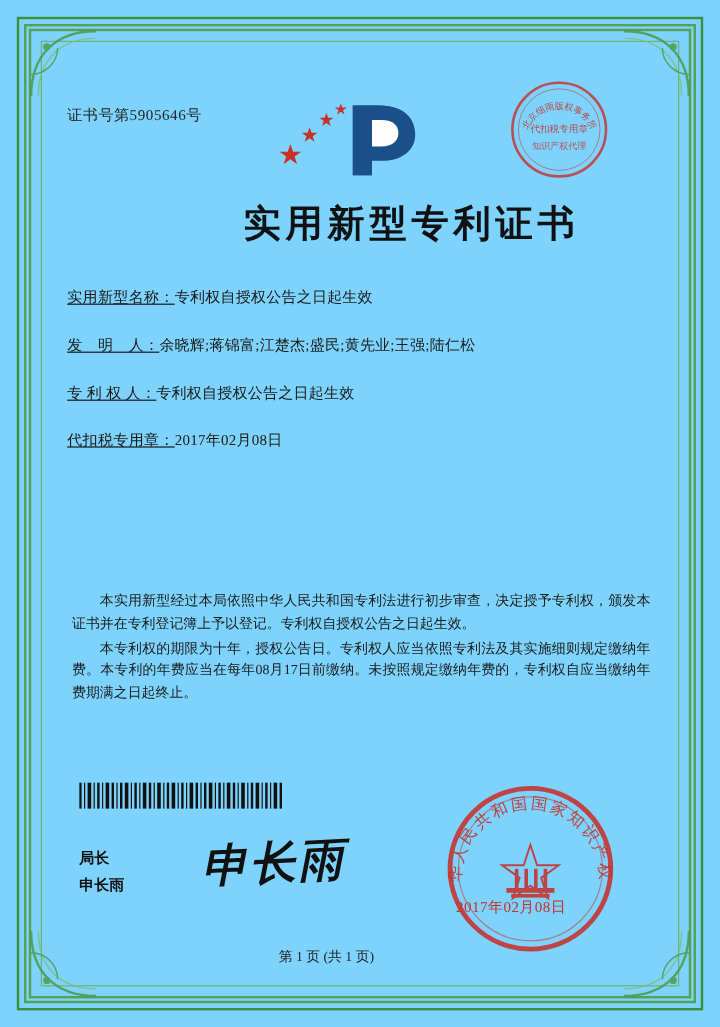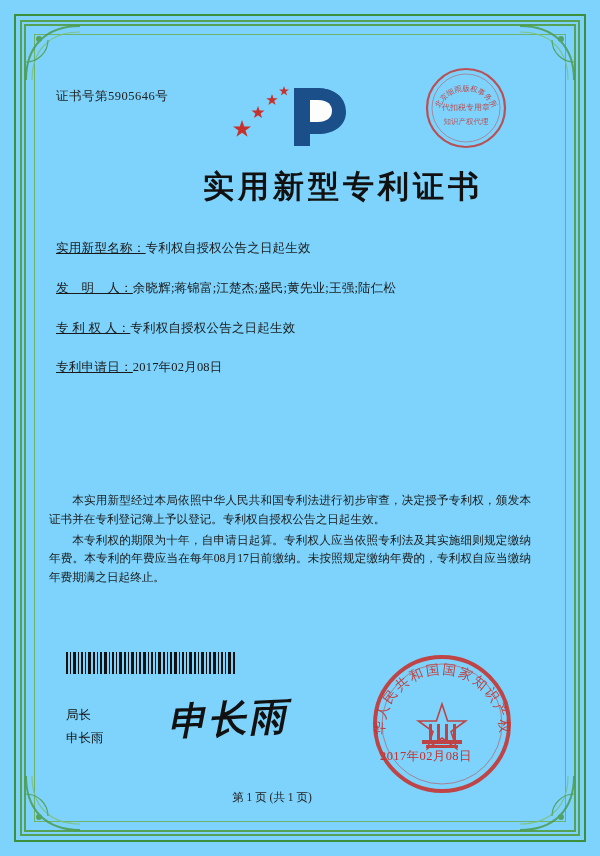--- a/index.html
+++ b/index.html
@@ -110,21 +110,21 @@
     text-decoration: underline;
   }
   .field-value {
     display: inline;
     letter-spacing: .2px;
   }
 
   
   .body-text {
     position: absolute;
-    left: 49px; top: 492px;
+    left: 60px; top: 492px;
     width: 482px;
     font-size: 11.6px;
     line-height: 1.62;
     color: #1b1b1b;
     text-align: justify;
     font-family: Liberation Serif, serif;
   }
   .body-text p {
     margin: 0 0 2px 0;
     text-indent: 2em;
@@ -137,20 +137,21 @@
     width: 172px; height: 22px;
   }
 
   
   .sig-labels {
     position: absolute;
     left: 66px; top: 704px;
     font-size: 12.5px;
     line-height: 1.85;
     color: #111;
+    font-weight: bold;
   }
   .sig-script {
     position: absolute;
     left: 168px; top: 694px;
     font-family: "Liberation Serif", serif;
     font-size: 38px;
     font-weight: bold;
     font-style: italic;
     color: #111;
     letter-spacing: 2px;
@@ -260,27 +261,27 @@
     <div class="field-row">
       <span class="field-label">实用新型名称：</span><span class="field-value">专利权自授权公告之日起生效</span>
     </div>
     <div class="field-row">
       <span class="field-label">发　明　人：</span><span class="field-value">余晓辉;蒋锦富;江楚杰;盛民;黄先业;王强;陆仁松</span>
     </div>
     <div class="field-row">
       <span class="field-label">专 利 权 人：</span><span class="field-value">专利权自授权公告之日起生效</span>
     </div>
     <div class="field-row">
-      <span class="field-label">专利申请日：</span><span class="field-value">2017年02月08日</span>
+      <span class="field-label">代扣税专用章：</span><span class="field-value">2017年02月08日</span>
     </div>
   </div>
 
   <div class="body-text">
     <p>本实用新型经过本局依照中华人民共和国专利法进行初步审查，决定授予专利权，颁发本证书并在专利登记簿上予以登记。专利权自授权公告之日起生效。</p>
-    <p>本专利权的期限为十年，自申请日起算。专利权人应当依照专利法及其实施细则规定缴纳年费。本专利的年费应当在每年08月17日前缴纳。未按照规定缴纳年费的，专利权自应当缴纳年费期满之日起终止。</p>
+    <p>本专利权的期限为十年，授权公告日。专利权人应当依照专利法及其实施细则规定缴纳年费。本专利的年费应当在每年08月17日前缴纳。未按照规定缴纳年费的，专利权自应当缴纳年费期满之日起终止。</p>
   </div>
 
   <div class="barcode">
     <svg width="172" height="22" viewBox="0 0 172 22">
       <g fill="#111">
         <rect x="0" y="0" width="2" height="22"></rect>
           <rect x="4" y="0" width="1" height="22"></rect>
         <rect x="7" y="0" width="3" height="22"></rect>
           <rect x="12" y="0" width="1" height="22"></rect>
         <rect x="15" y="0" width="2" height="22"></rect>

